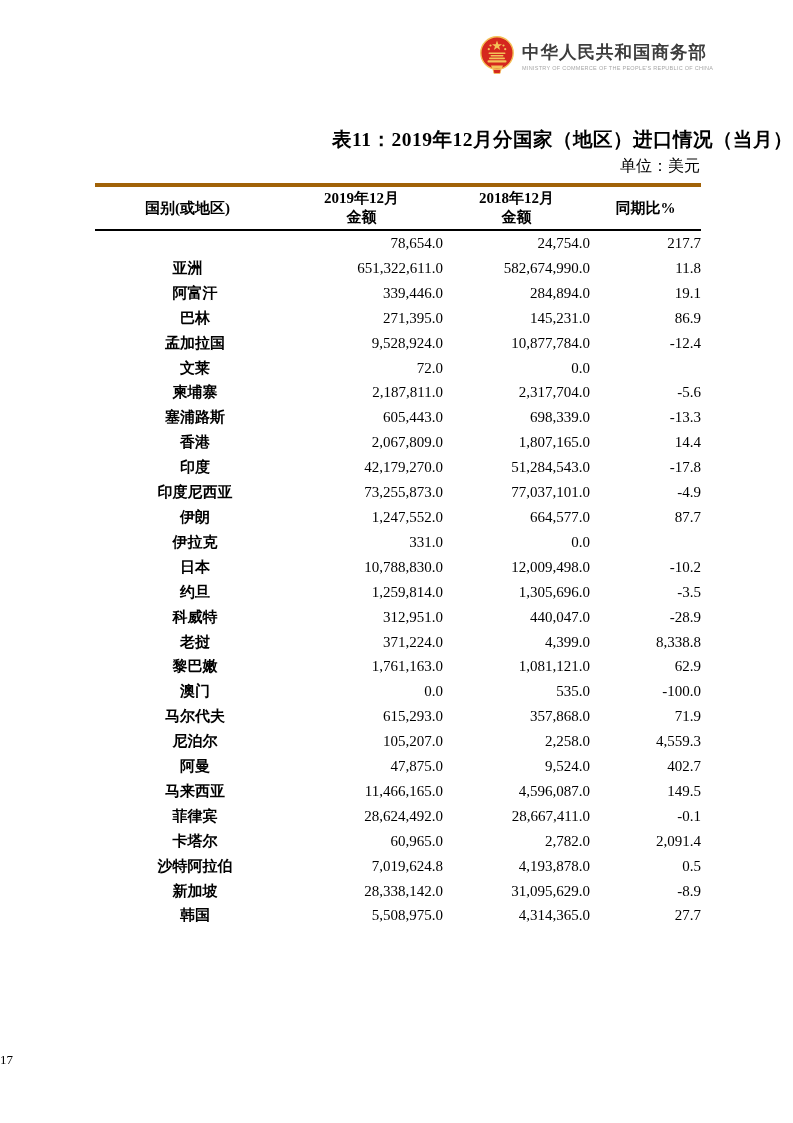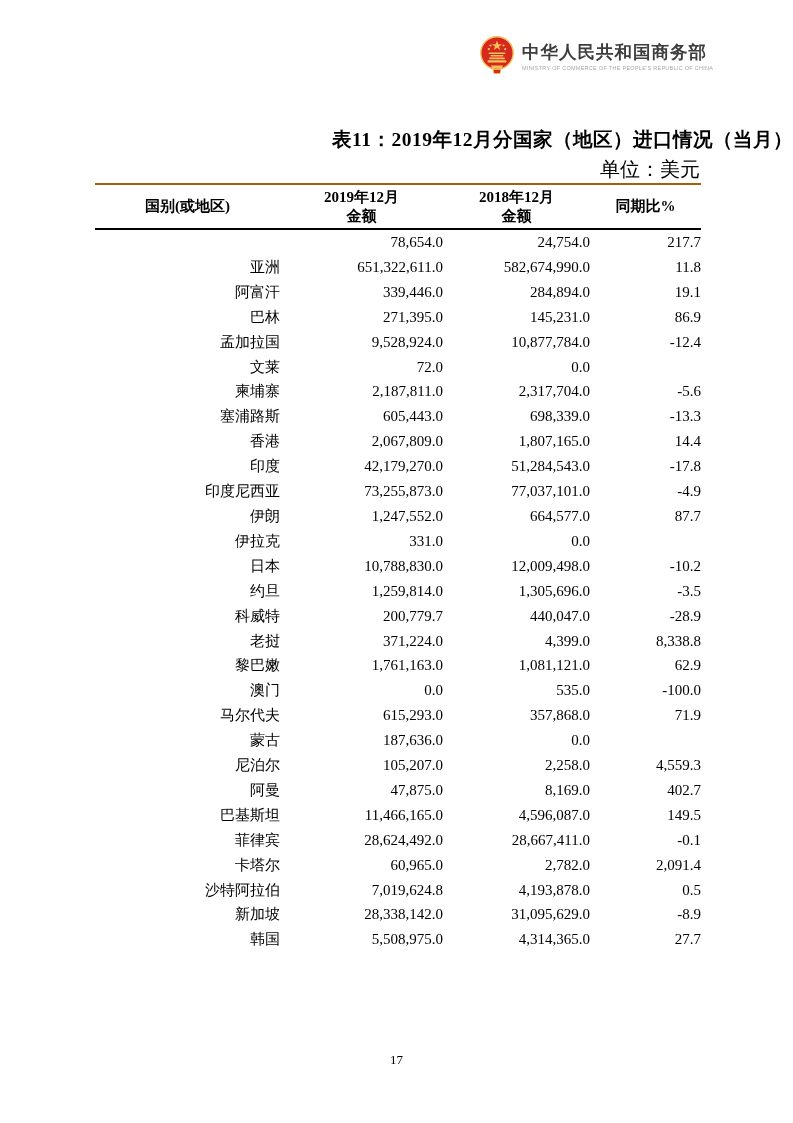--- a/index.html
+++ b/index.html
@@ -49,34 +49,34 @@
     width: 100%;
     text-align: right;
     font-size: 19.5px;
     font-weight: bold;
     letter-spacing: 0.5px;
   }
   .unit-label {
     position: absolute;
     top: 156px;
     right: 93px;
-    font-size: 20px;
+    font-size: 16px;
   }
   
   table.data-table {
     position: absolute;
     top: 183px;
     left: 95px;
     width: 606px;
     border-collapse: collapse;
     table-layout: fixed;
     font-size: 15px;
   }
   .data-table thead tr {
-    border-top: 2px solid #a16207;
+    border-top: 4px solid #a16207;
     border-bottom: 2px solid #000;
   }
   .data-table th {
     font-weight: bold;
     font-size: 15px;
     height: 45px;
     vertical-align: middle;
     text-align: center;
     line-height: 19px;
     padding: 0;
@@ -85,30 +85,30 @@
   .data-table col.c-2019 { width: 163px; }
   .data-table col.c-2018 { width: 147px; }
   .data-table col.c-yoy  { width: 111px; }
   .data-table td {
     height: 24.9px;
     line-height: 24.9px;
     padding: 0;
     white-space: nowrap;
     overflow: hidden;
   }
-  .data-table td.col-name { text-align: right; }
+  .data-table td.col-name { text-align: center; font-weight: bold; }
   .data-table td.col-name.indent { padding-left: 15px; }
   .data-table td.col-num { text-align: right; }
   
   .page-number {
     position: absolute;
     top: 1052px;
     left: 0;
     width: 100%;
-    text-align: center;
+    text-align: left;
     font-size: 13px;
   }
 </style>
 </head>
 <body>
 
 <div class="page">
 
   <div class="logo-block">
     <svg class="emblem" viewBox="0 0 36 40" xmlns="http://www.w3.org/2000/svg">
@@ -251,21 +251,21 @@
           <td class="col-num">-10.2</td>
         </tr>
         <tr>
           <td class="col-name indent">约旦</td>
           <td class="col-num">1,259,814.0</td>
           <td class="col-num">1,305,696.0</td>
           <td class="col-num">-3.5</td>
         </tr>
         <tr>
           <td class="col-name indent">科威特</td>
-          <td class="col-num">200,779.7</td>
+          <td class="col-num">312,951.0</td>
           <td class="col-num">440,047.0</td>
           <td class="col-num">-28.9</td>
         </tr>
         <tr>
           <td class="col-name indent">老挝</td>
           <td class="col-num">371,224.0</td>
           <td class="col-num">4,399.0</td>
           <td class="col-num">8,338.8</td>
         </tr>
         <tr>
@@ -280,39 +280,33 @@
           <td class="col-num">535.0</td>
           <td class="col-num">-100.0</td>
         </tr>
         <tr>
           <td class="col-name indent">马尔代夫</td>
           <td class="col-num">615,293.0</td>
           <td class="col-num">357,868.0</td>
           <td class="col-num">71.9</td>
         </tr>
         <tr>
-          <td class="col-name indent">蒙古</td>
-          <td class="col-num">187,636.0</td>
-          <td class="col-num">0.0</td>
-          <td class="col-num"></td>
-        </tr>
-        <tr>
           <td class="col-name indent">尼泊尔</td>
           <td class="col-num">105,207.0</td>
           <td class="col-num">2,258.0</td>
           <td class="col-num">4,559.3</td>
         </tr>
         <tr>
           <td class="col-name indent">阿曼</td>
           <td class="col-num">47,875.0</td>
-          <td class="col-num">8,169.0</td>
+          <td class="col-num">9,524.0</td>
           <td class="col-num">402.7</td>
         </tr>
         <tr>
-          <td class="col-name indent">巴基斯坦</td>
+          <td class="col-name indent">马来西亚</td>
           <td class="col-num">11,466,165.0</td>
           <td class="col-num">4,596,087.0</td>
           <td class="col-num">149.5</td>
         </tr>
         <tr>
           <td class="col-name indent">菲律宾</td>
           <td class="col-num">28,624,492.0</td>
           <td class="col-num">28,667,411.0</td>
           <td class="col-num">-0.1</td>
         </tr>

